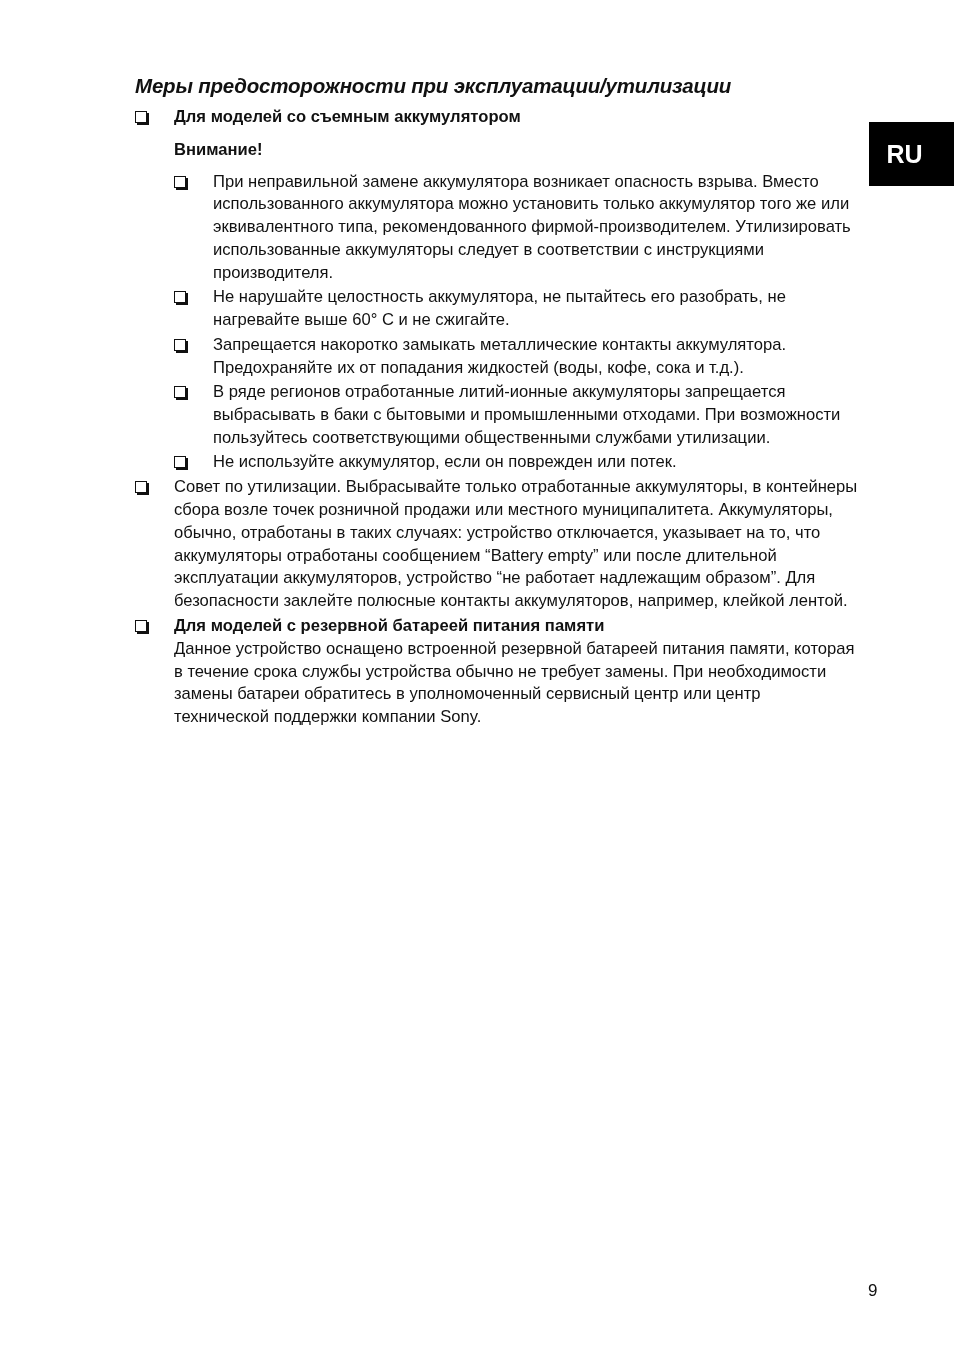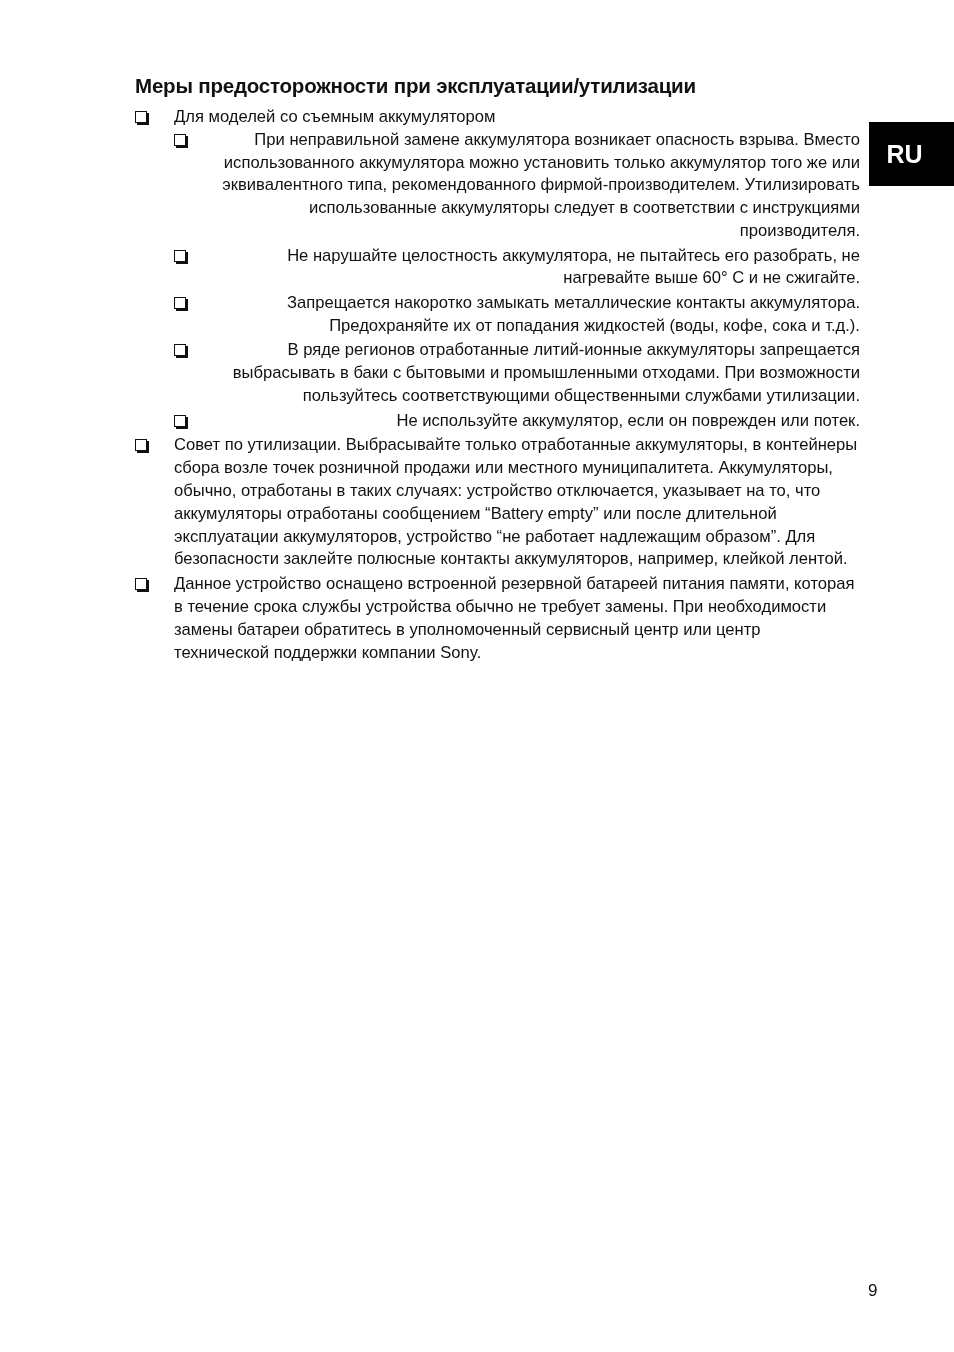--- a/index.html
+++ b/index.html
@@ -1,44 +1,45 @@
 <!DOCTYPE html>
 <html><head>
 <meta charset="utf-8">
 <style>
   html, body { margin:0; padding:0; background:#fff; }
   body { width:954px; height:1352px; position:relative; overflow:hidden;
          font-family:"Liberation Sans", sans-serif; color:#111; }
   .page-title { position:absolute; left:135px; top:74px; font-size:20.5px; font-weight:bold;
-                letter-spacing:-0.2px; margin:0; white-space:nowrap; }
+                letter-spacing:-0.2px; margin:0; white-space:nowrap;font-style:italic; }
   .lang-tab { position:absolute; left:869px; top:122px; width:85px; height:64px; background:#000;
               color:#fff; font-weight:bold; font-size:25px; display:flex; align-items:center;
               justify-content:center; box-sizing:border-box; padding-right:14px; }
   .content { position:absolute; left:135px; top:106px; width:725px; font-size:16.6px; line-height:22.8px; }
   .item { position:relative; padding-left:39px; }
   .box { position:absolute; left:0; top:5px; width:10px; height:10px; border:1.4px solid #111;
          box-shadow:2px 2px 0 #111; background:#fff; }
   .sub .item { padding-left:39px; margin-bottom:1.8px; }
-  .b { font-weight:normal; }
+  .b { font-weight:bold; }
   .warn { margin-top:10px; margin-bottom:9px; font-weight:bold; }
-  .sub { margin-left:0;text-align:right; }
+  .sub { margin-left:0; }
   .sec { margin-bottom:2px; }
   .page-num { position:absolute; left:868px; top:1281px; font-size:17px; }
   .p { margin:0; }
 </style>
 </head>
 <body>
 
 <h1 class="page-title">Меры предосторожности при эксплуатации/утилизации</h1>
 <div class="lang-tab">RU</div>
 
 <div class="content">
   <div class="item sec">
     <span class="box"></span>
     <div class="b">Для моделей со съемным аккумулятором</div>
+    <div class="warn">Внимание!</div>
     <div class="sub">
       <div class="item">
           <span class="box"></span>
           <p class="p">При неправильной замене аккумулятора возникает опасность взрыва. Вместо использованного аккумулятора можно установить только аккумулятор того же или эквивалентного типа, рекомендованного фирмой-производителем. Утилизировать использованные аккумуляторы следует в соответствии с инструкциями производителя.</p>
         </div>
       <div class="item">
           <span class="box"></span>
           <p class="p">Не нарушайте целостность аккумулятора, не пытайтесь его разобрать, не нагревайте выше 60° C и не сжигайте.</p>
         </div>
       <div class="item">
@@ -56,17 +57,18 @@
     </div>
   </div>
 
   <div class="item sec">
     <span class="box"></span>
     <p class="p">Совет по утилизации. Выбрасывайте только отработанные аккумуляторы, в контейнеры сбора возле точек розничной продажи или местного муниципалитета. Аккумуляторы, обычно, отработаны в таких случаях: устройство отключается, указывает на то, что аккумуляторы отработаны сообщением “Battery empty” или после длительной эксплуатации аккумуляторов, устройство “не работает надлежащим образом”. Для безопасности заклейте полюсные контакты аккумуляторов, например, клейкой лентой.</p>
   </div>
 
   <div class="item sec">
     <span class="box"></span>
+    <div class="b">Для моделей с резервной батареей питания памяти</div>
     <p class="p">Данное устройство оснащено встроенной резервной батареей питания памяти, которая в течение срока службы устройства обычно не требует замены. При необходимости замены батареи обратитесь в уполномоченный сервисный центр или центр технической поддержки компании Sony.</p>
   </div>
 </div>
 
 <div class="page-num">9</div>
 
 </body></html>

